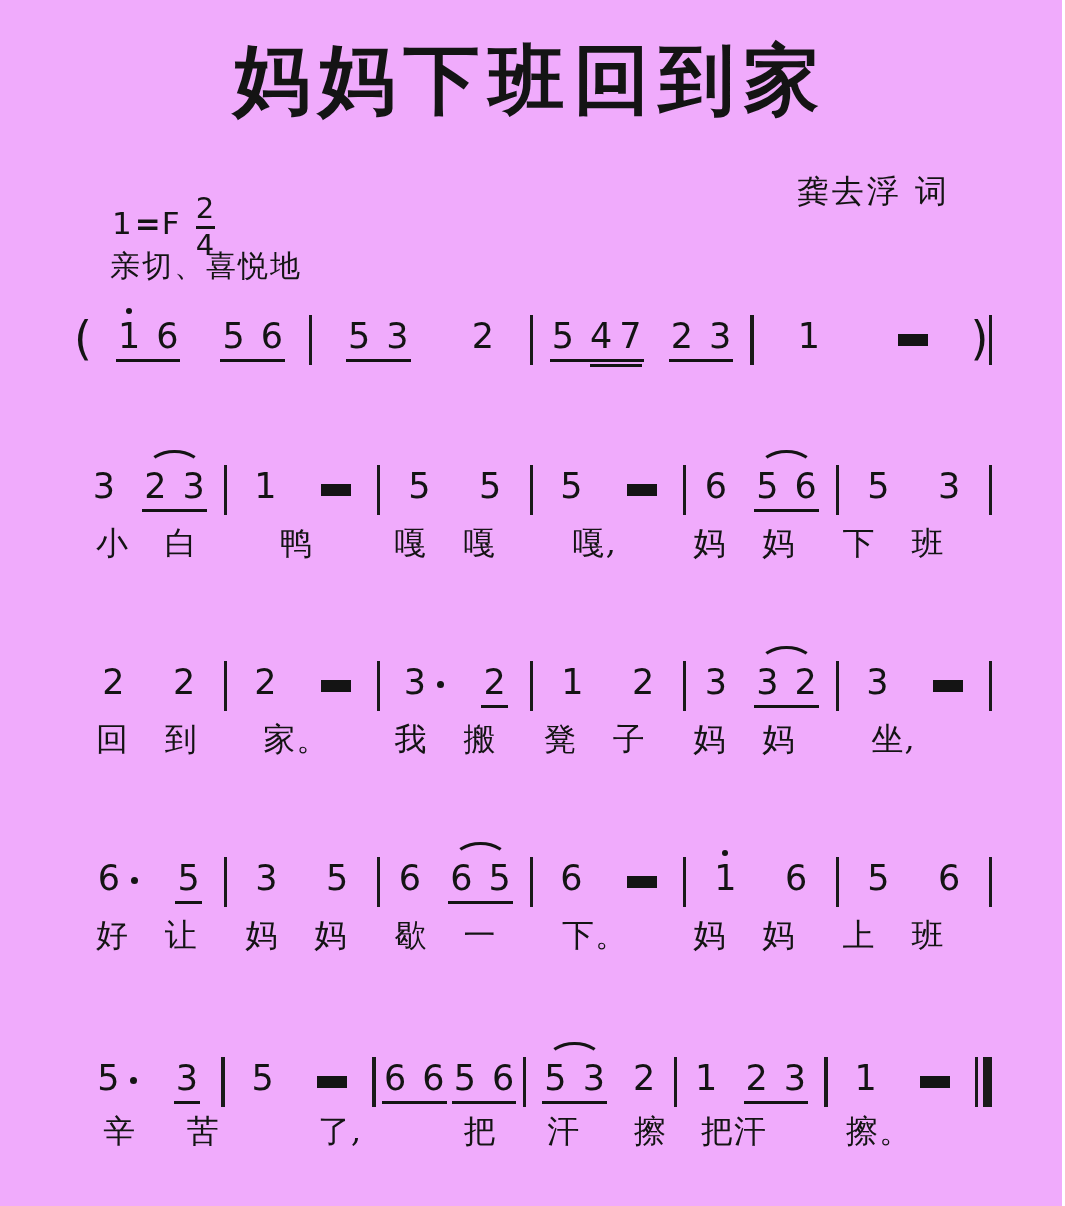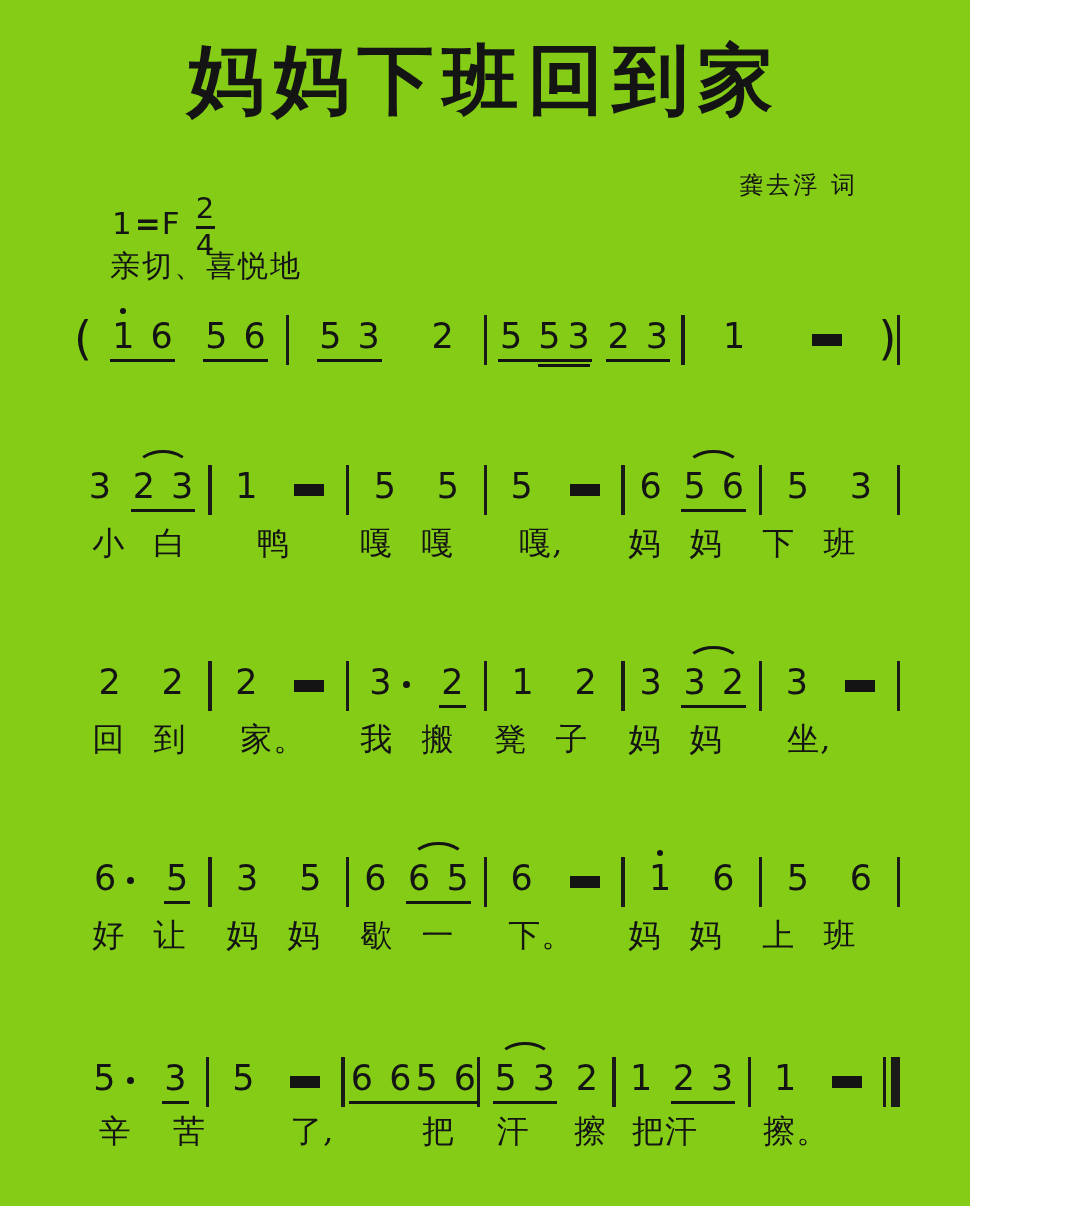--- a/index.html
+++ b/index.html
@@ -1,27 +1,27 @@
 <!DOCTYPE html>
 <html><head>
 <meta charset="utf-8">
 <style>
   html,body { margin:0; padding:0; background:#fff; }
   .page {
-    position:relative; width:970px; height:1206px; background:#84cc16;
-    font-family:"DejaVu Sans", sans-serif; color:#141414; overflow:hidden;
+    position:relative; width:1050px; height:1206px; background:#f0abfc;
+    font-family:"DejaVu Sans", sans-serif; color:#141414; overflow:hidden;padding-left:12px;
   }
   .title {
     position:absolute; top:38px; left:0; right:0; margin:0;
     text-align:center; font-family:"DejaVu Serif", serif;
     font-size:76px; font-weight:bold; letter-spacing:9px; line-height:1.1;
   }
   .credits {
     position:absolute; top:166px; right:112px;
-    font-family:"DejaVu Serif", serif; font-size:24px; line-height:1.6;
+    font-family:"DejaVu Serif", serif; font-size:32px; line-height:1.6;
     letter-spacing:3px; text-align:right;
   }
   .keysig {
     position:absolute; top:190px; left:112px;
     display:flex; align-items:center; font-size:31px; line-height:1;
   }
   .keysig .eq { font-weight:bold; margin:0 3px; letter-spacing:-2px; }
   .meter { display:flex; flex-direction:column; align-items:center; margin-left:16px; font-size:29px; line-height:1.02; transform:translateY(4px); }
   .meter-bar { width:19px; height:3px; background:#141414; margin:2px 0; }
   .tempo {
@@ -110,21 +110,21 @@
           <span class="n">3</span>
         </div>
         <div class="tok">
           <span class="n">2</span>
         </div>
       </div>
       <div class="bar"></div>
       <div class="meas">
         <div class="tok grp u1">
           <span class="n">5</span>
-          <span class="n x2">53</span>
+          <span class="n x2">47</span>
         </div>
         <div class="tok grp u1">
           <span class="n">2</span>
           <span class="n">3</span>
         </div>
       </div>
       <div class="bar"></div>
       <div class="meas">
         <div class="tok">
           <span class="n">1</span>

